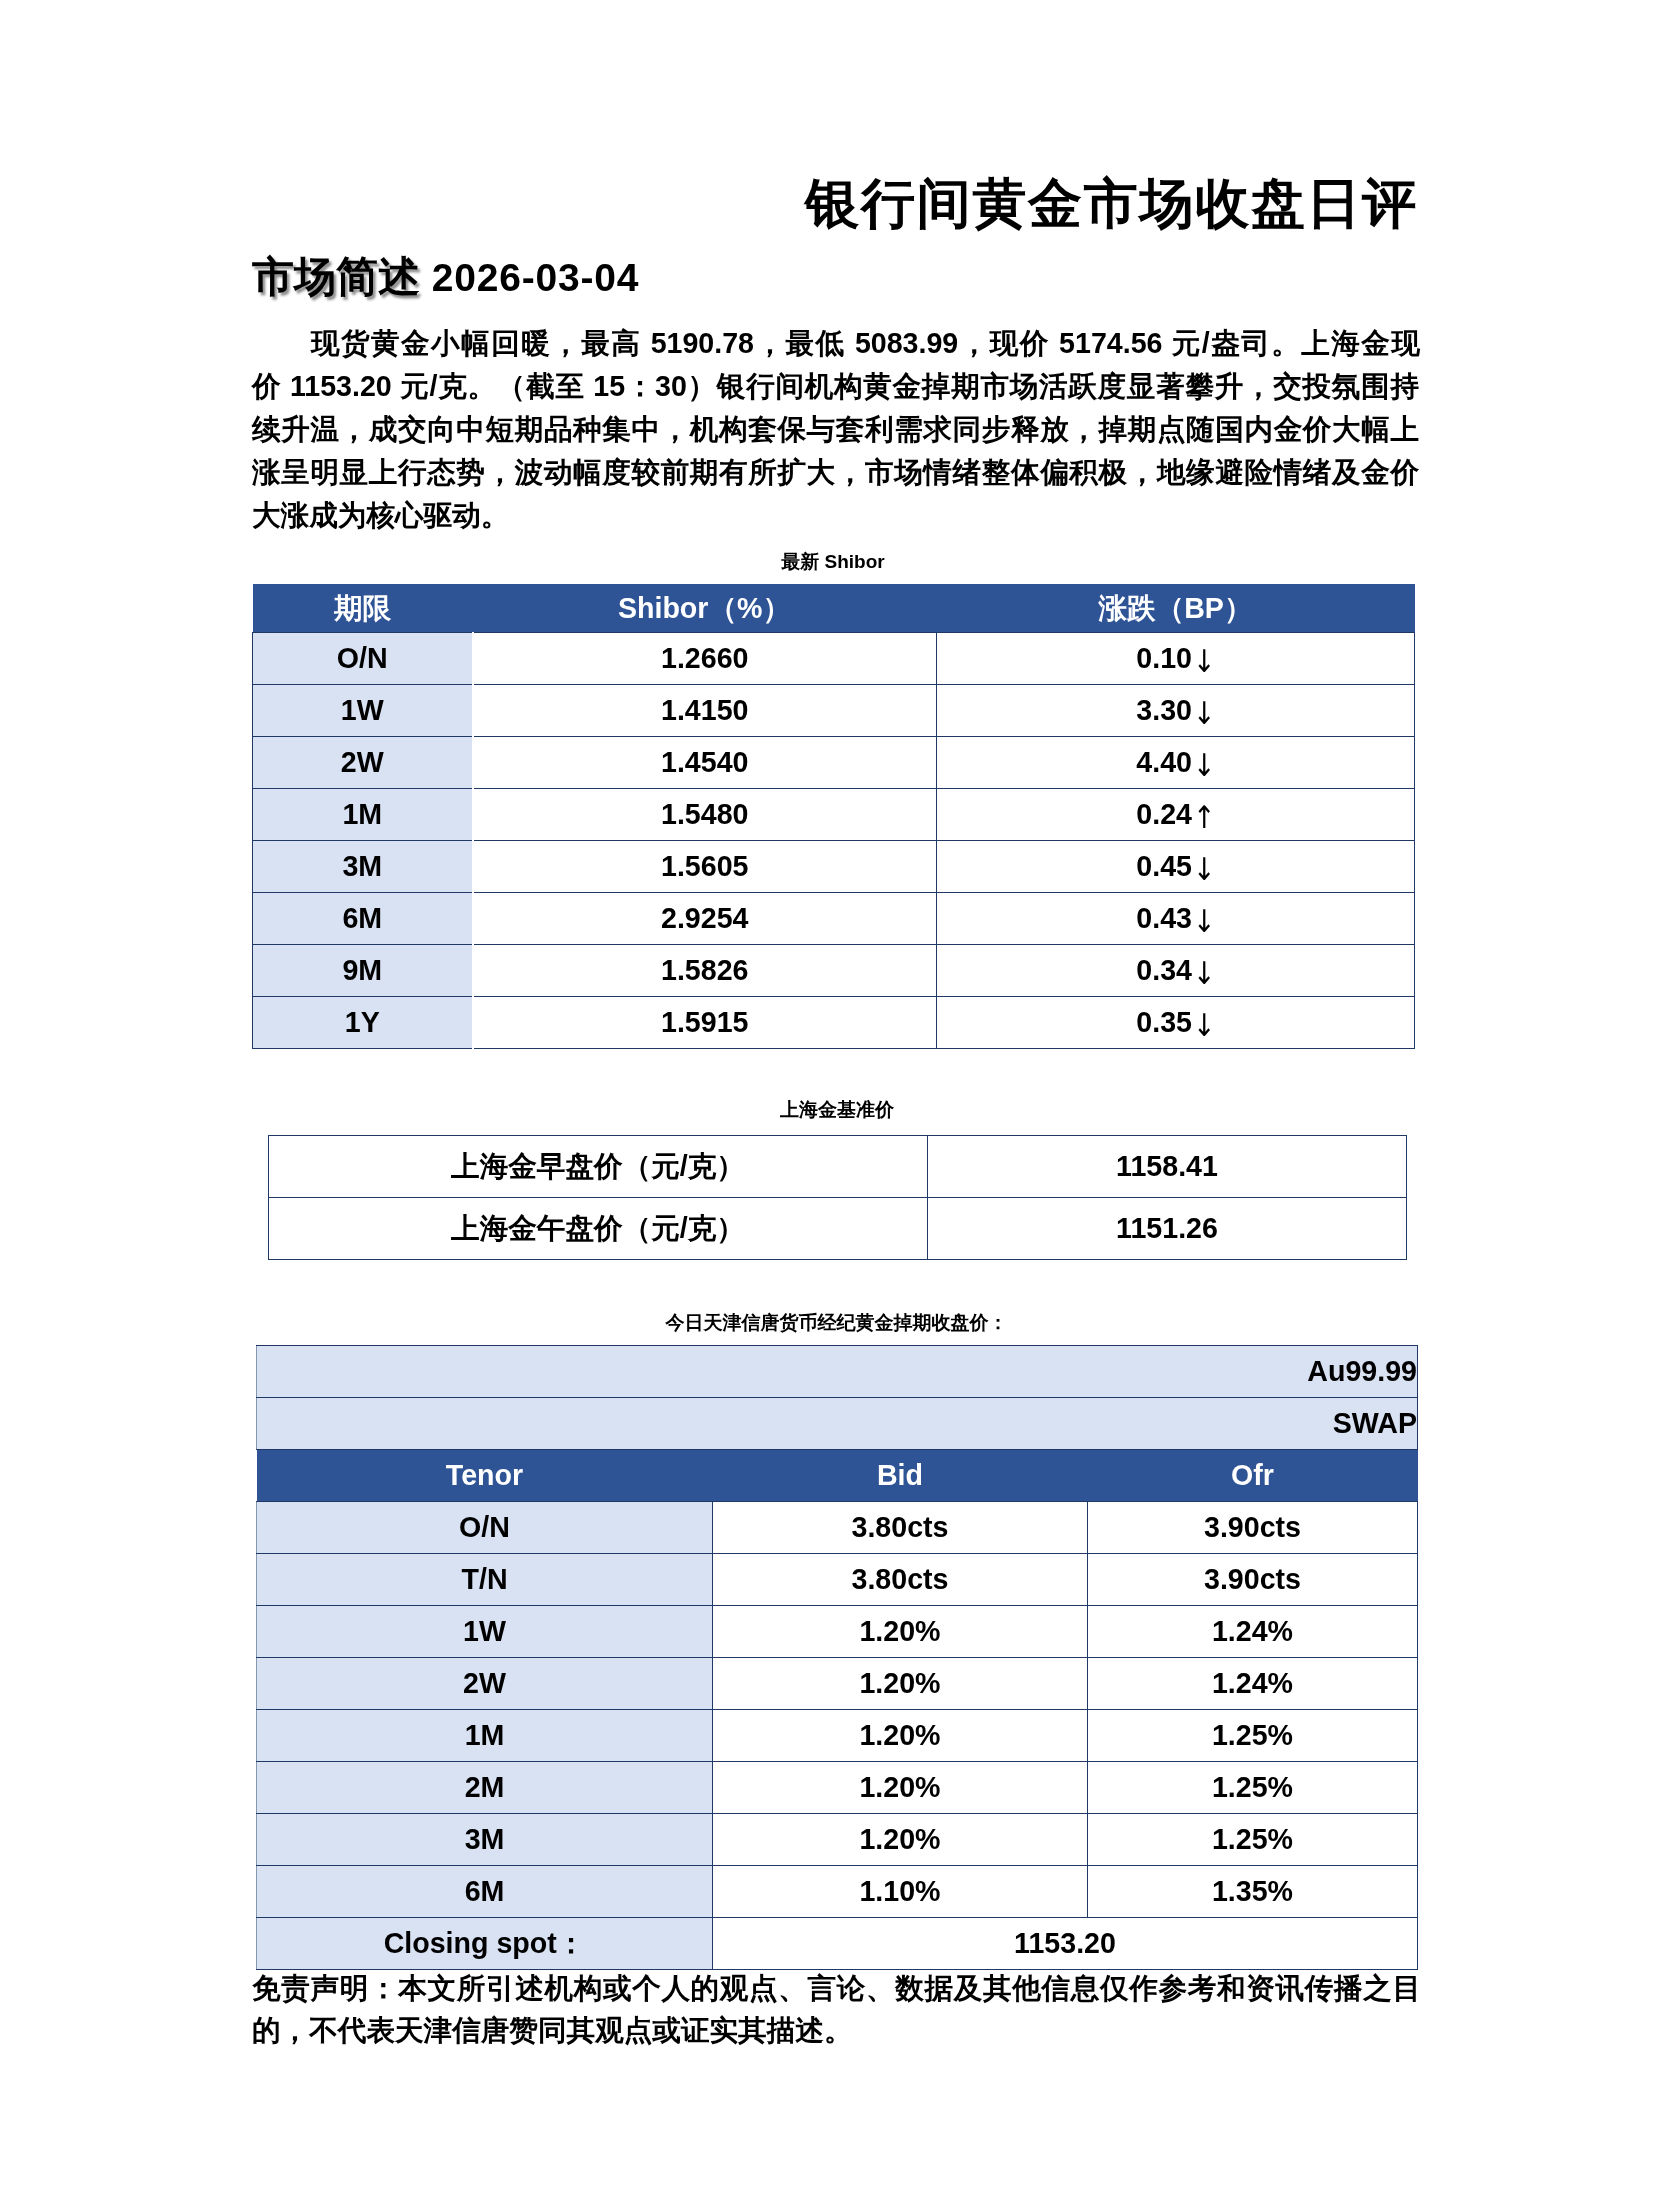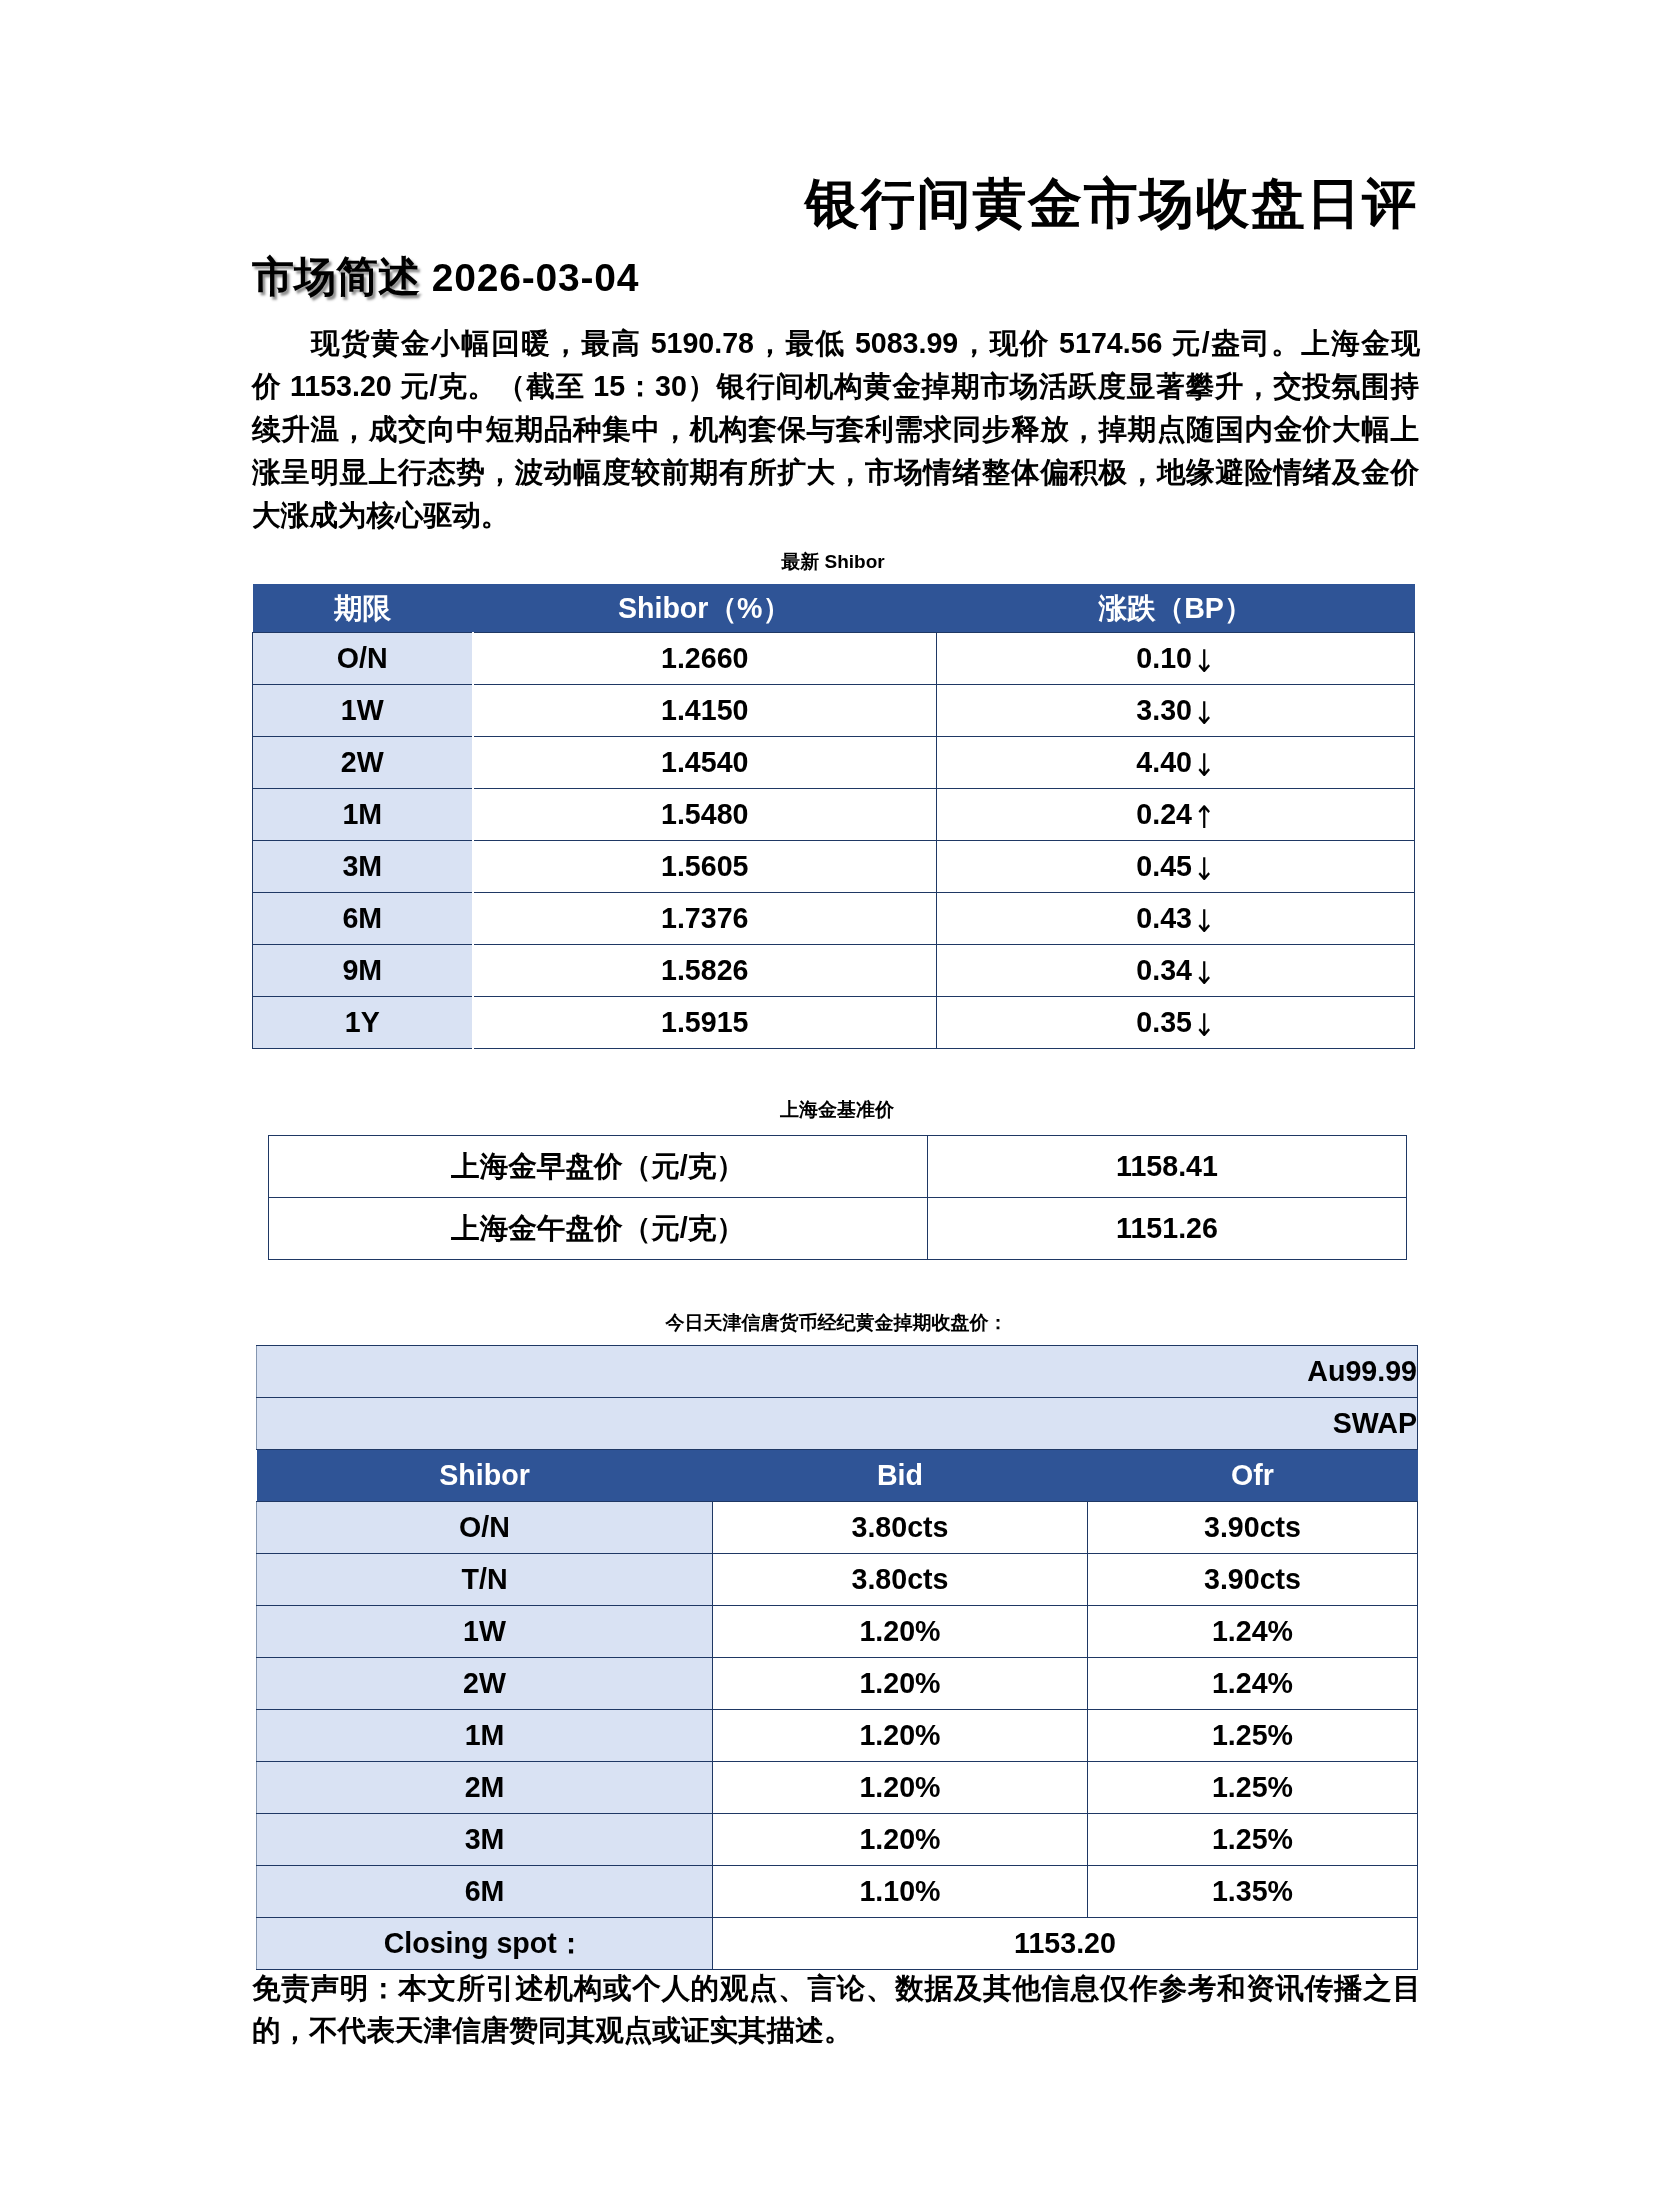--- a/index.html
+++ b/index.html
@@ -198,21 +198,21 @@
       <td class="c2">1.5480</td>
       <td class="c3"><span>0.24</span><span class="arrow">↑</span></td>
     </tr>
     <tr>
       <td class="c1">3M</td>
       <td class="c2">1.5605</td>
       <td class="c3"><span>0.45</span><span class="arrow">↓</span></td>
     </tr>
     <tr>
       <td class="c1">6M</td>
-      <td class="c2">1.7376</td>
+      <td class="c2">2.9254</td>
       <td class="c3"><span>0.43</span><span class="arrow">↓</span></td>
     </tr>
     <tr>
       <td class="c1">9M</td>
       <td class="c2">1.5826</td>
       <td class="c3"><span>0.34</span><span class="arrow">↓</span></td>
     </tr>
     <tr>
       <td class="c1">1Y</td>
       <td class="c2">1.5915</td>
@@ -249,21 +249,21 @@
         <col style="width:330px">
       </colgroup>
     <tbody>
         <tr class="banner">
       <td colspan="3">Au99.99</td>
     </tr>
     <tr class="banner">
       <td colspan="3">SWAP</td>
     </tr>
     <tr>
-      <th>Shibor</th>
+      <th>Tenor</th>
       <th>Bid</th>
       <th>Ofr</th>
     </tr>
     <tr>
       <td class="c1">O/N</td>
       <td class="c2">3.80cts</td>
       <td class="c3">3.90cts</td>
     </tr>
     <tr>
       <td class="c1">T/N</td>

